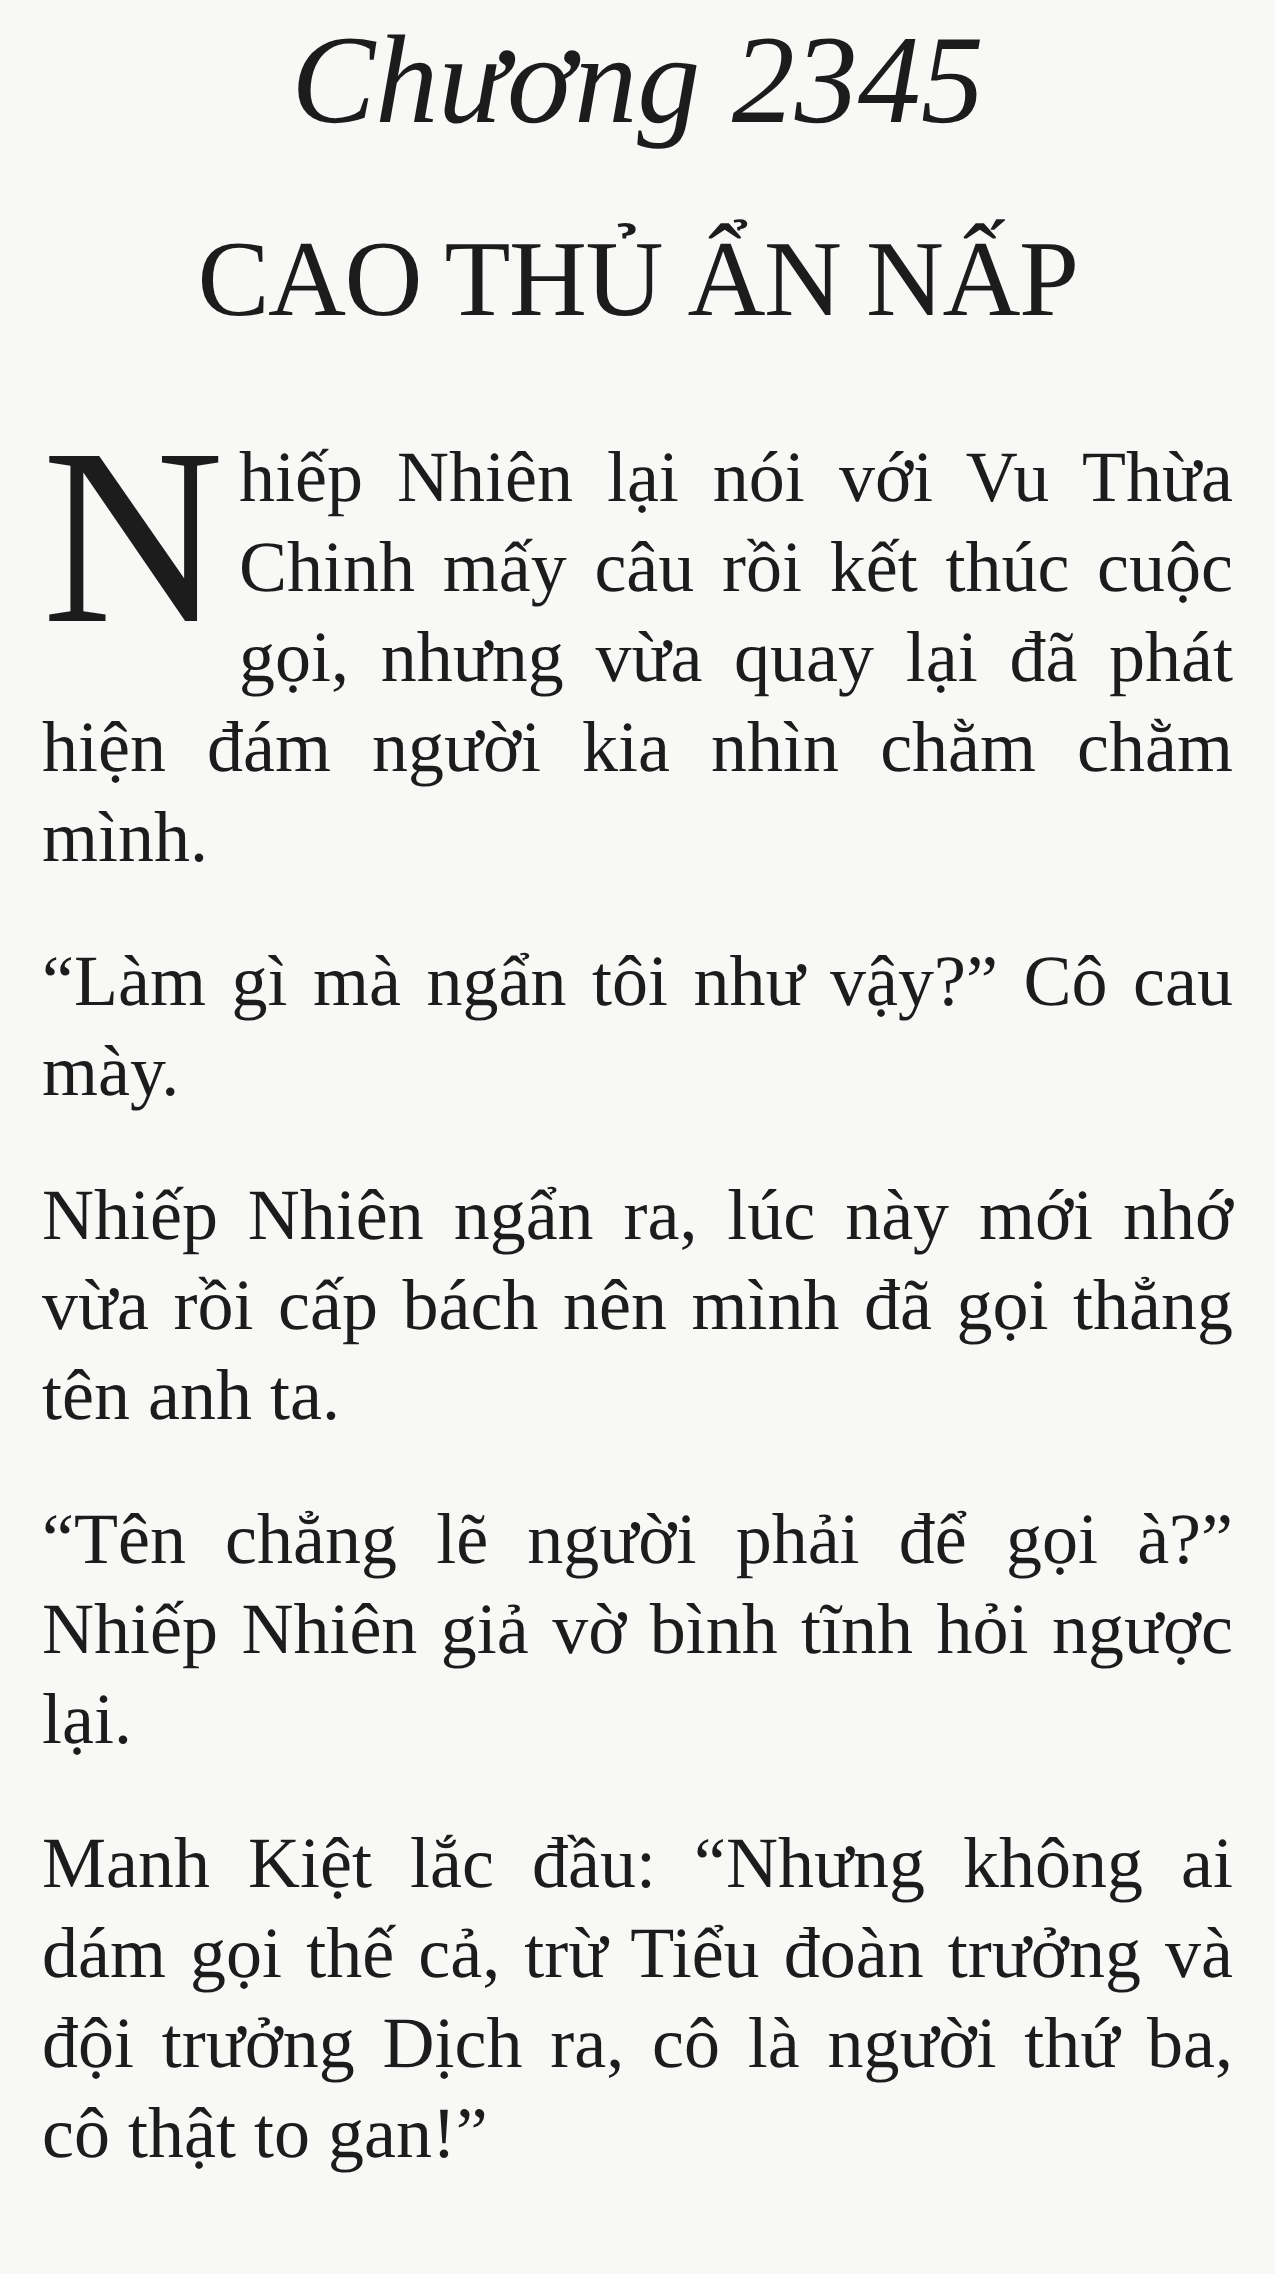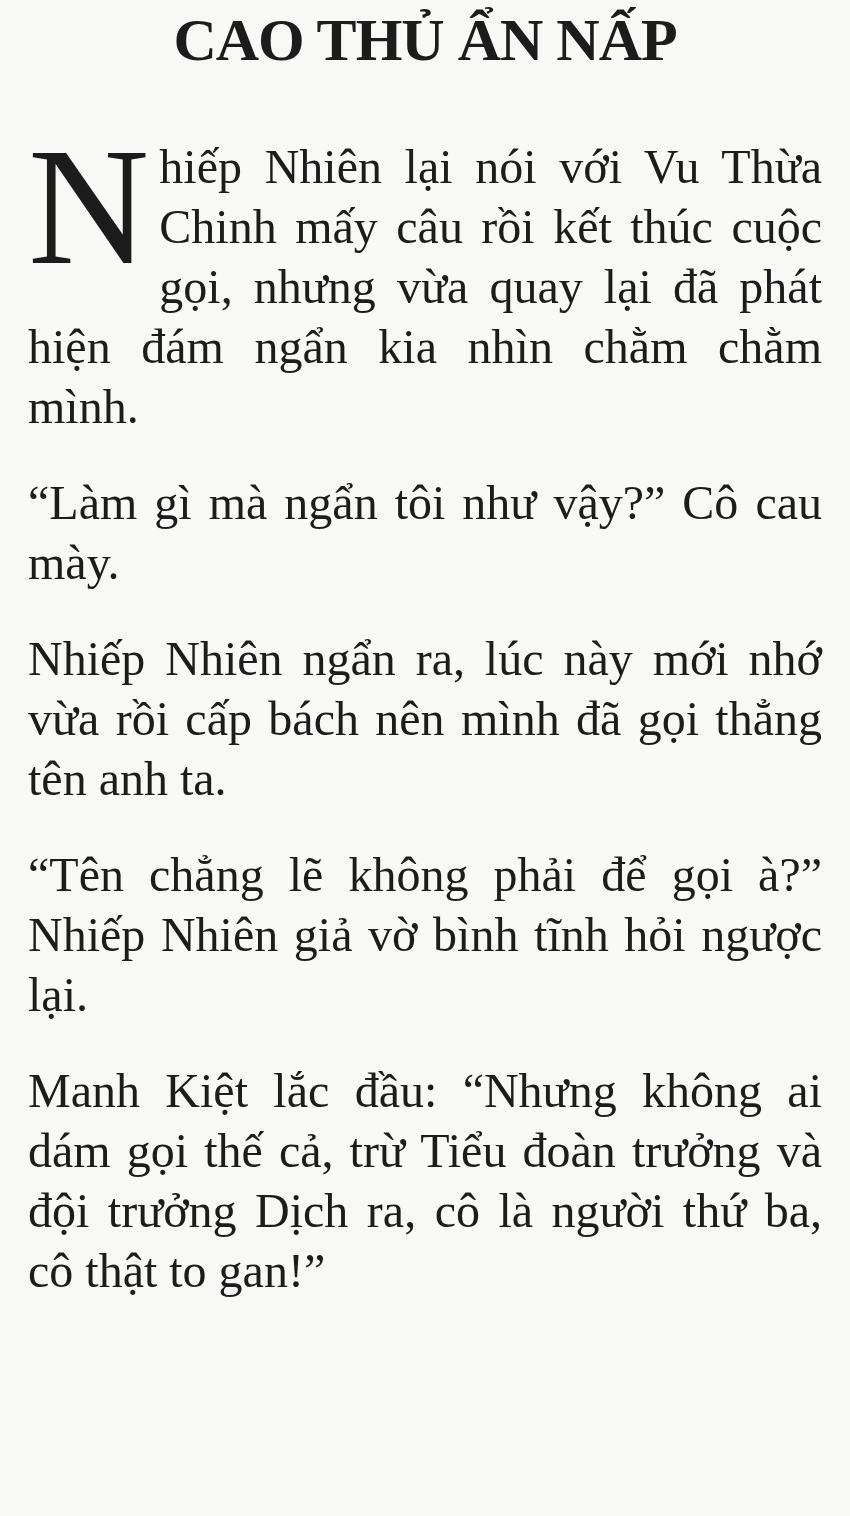--- a/index.html
+++ b/index.html
@@ -22,22 +22,22 @@
   }
   .chapter-number {
     font-style: italic;
     font-weight: normal;
     font-size: 84px;
     line-height: 1.15;
     text-align: center;
     margin: 0 0 42px 0;
   }
   .chapter-title {
-    font-weight: bold;
-    font-size: 60px;
+    font-weight: normal;
+    font-size: 72px;
     line-height: 1.15;
     text-align: center;
     margin: 0 0 62px 0;
     letter-spacing: -1px;
     white-space: nowrap;
   }
   .para {
     font-size: 48px;
     line-height: 60px;
     text-align: justify;
@@ -52,27 +52,28 @@
     line-height: 131px;
     margin: 4px 10px 0 0;
     font-weight: normal;
   }
 </style>
 </head>
 <body>
 
 <div class="reader-page">
 
+  <h2 class="chapter-number">Chương 2345</h2>
 
   <h1 class="chapter-title">CAO THỦ ẨN NẤP</h1>
 
-  <p class="para"><span class="dropcap">N</span><span>hiếp Nhiên lại nói với Vu Thừa Chinh mấy câu rồi kết thúc cuộc gọi, nhưng vừa quay lại đã phát hiện đám ngẩn kia nhìn chằm chằm mình.</span></p>
+  <p class="para"><span class="dropcap">N</span><span>hiếp Nhiên lại nói với Vu Thừa Chinh mấy câu rồi kết thúc cuộc gọi, nhưng vừa quay lại đã phát hiện đám người kia nhìn chằm chằm mình.</span></p>
 
   <p class="para">“Làm gì mà ngẩn tôi như vậy?” Cô cau mày.</p>
 
 
   <p class="para">Nhiếp Nhiên ngẩn ra, lúc này mới nhớ vừa rồi cấp bách nên mình đã gọi thẳng tên anh ta.</p>
 
-  <p class="para">“Tên chẳng lẽ không phải để gọi à?” Nhiếp Nhiên giả vờ bình tĩnh hỏi ngược lại.</p>
+  <p class="para">“Tên chẳng lẽ người phải để gọi à?” Nhiếp Nhiên giả vờ bình tĩnh hỏi ngược lại.</p>
 
   <p class="para">Manh Kiệt lắc đầu: “Nhưng không ai dám gọi thế cả, trừ Tiểu đoàn trưởng và đội trưởng Dịch ra, cô là người thứ ba, cô thật to gan!”</p>
 
 </div>
 
 </body></html>

